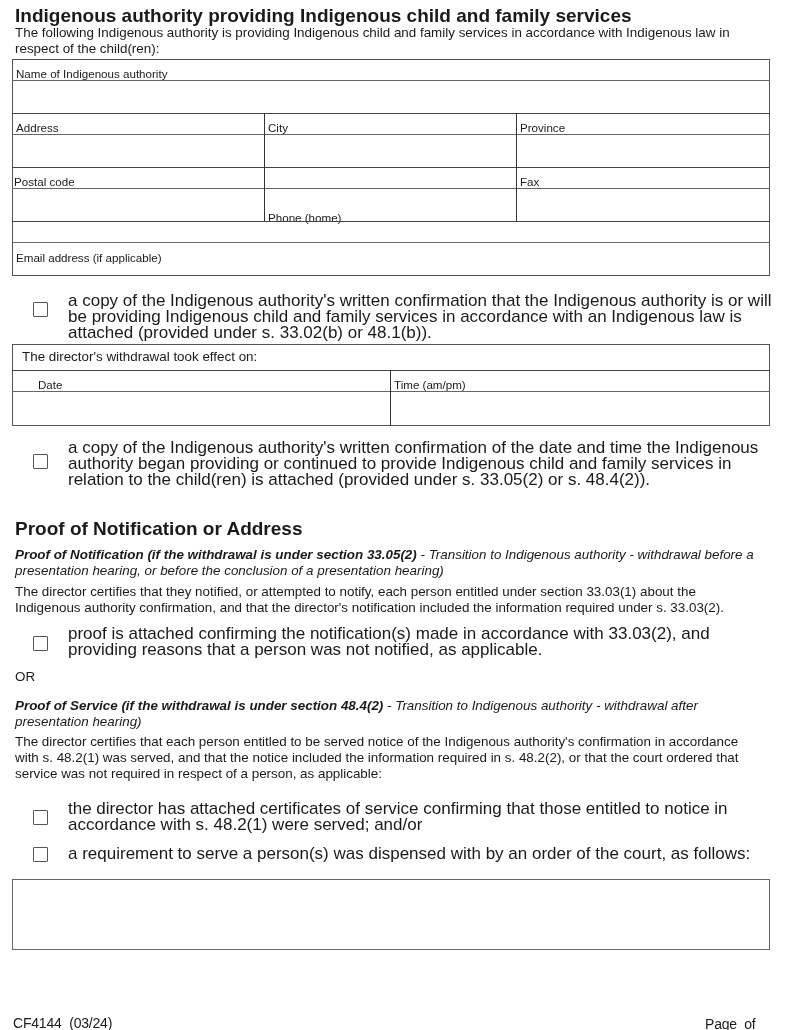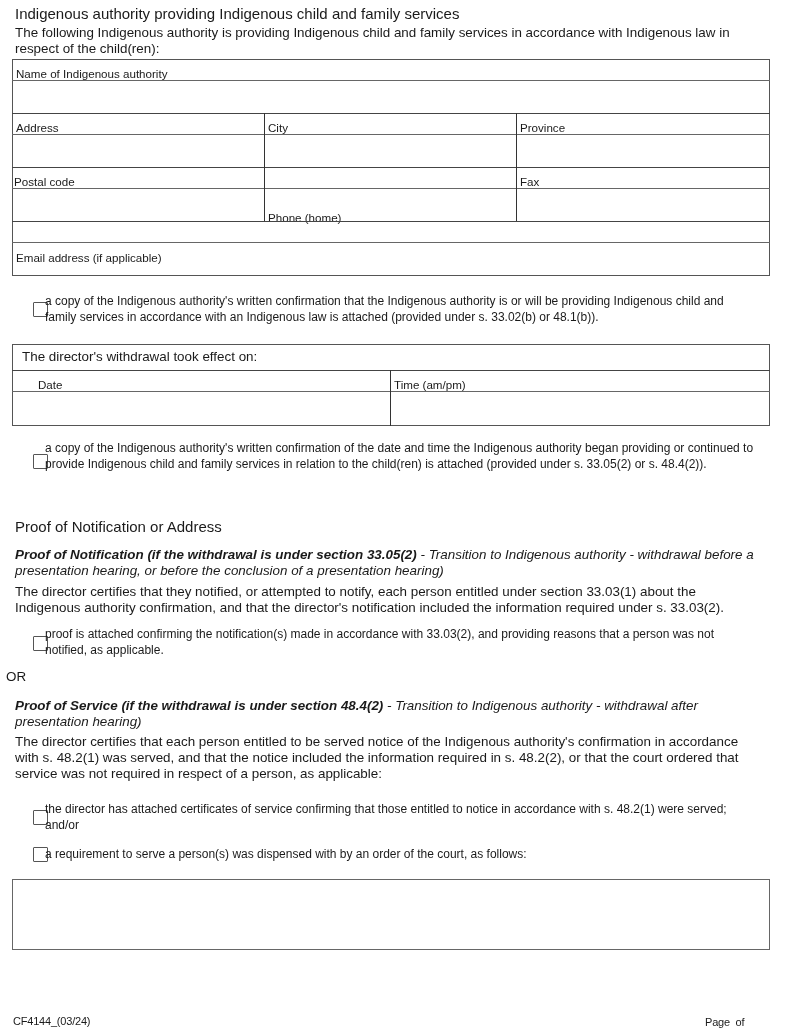--- a/index.html
+++ b/index.html
@@ -1,37 +1,37 @@
 <!DOCTYPE html>
 <html><head>
   <meta charset="utf-8">
   <style>
     * { box-sizing: border-box; margin: 0; padding: 0; }
     html, body { width: 800px; height: 1030px; background: #ffffff; overflow: hidden; }
     body { position: relative; font-family: "Liberation Sans", sans-serif; color: #1a1a1a; font-size: 13.4px; }
 
     .abs { position: absolute; }
-    .h-bold { font-weight: normal; font-size: 15px; }
+    .h-bold { font-weight: bold; font-size: 19px; }
     .p { font-size: 13.4px; line-height: 16px; }
 
     
     .box { position: absolute; border: 1px solid #555; background: #fff; }
     .hline { position: absolute; height: 1px; background: #666; }
     .hline-dark { position: absolute; height: 1px; background: #444; }
     .vline { position: absolute; width: 1px; background: #333; }
     .label { position: absolute; font-size: 11.6px; line-height: 13px; color: #1a1a1a; white-space: nowrap; }
     .field { position: absolute; background: transparent; border: none; outline: none; font-family: "Liberation Sans", sans-serif; font-size: 12px; }
 
     .cb { position: absolute; width: 15px; height: 15px; border: 1px solid #555; background: #fff; border-radius: 1px; }
-    .cb-text { position: absolute; left: 45px; width: 712px; font-size: 12px; line-height: 16px; }
+    .cb-text { position: absolute; left: 68px; width: 712px; font-size: 17px; line-height: 16px; }
 
     .italic { font-style: italic; }
     .bi { font-style: italic; font-weight: bold; }
 
-    .footer { position: absolute; font-size: 11px; color: #1a1a1a; letter-spacing: -0.2px; }
+    .footer { position: absolute; font-size: 14px; color: #1a1a1a; letter-spacing: -0.2px; }
   </style>
 </head>
 <body>
 
 <div class="abs h-bold" style="left:15px; top:5px;">Indigenous authority providing Indigenous child and family services</div>
 <div class="abs p" style="left:15px; top:25px; width:740px;">The following Indigenous authority is providing Indigenous child and family services in accordance with Indigenous law in respect of the child(ren):</div>
 
 <div class="box" style="left:12px; top:59px; width:758px; height:217px;"></div>
 
 <div class="label" style="left:16px; top:67px;">Name of Indigenous authority</div>
@@ -83,21 +83,21 @@
 
 <div class="abs h-bold" style="left:15px; top:518px;">Proof of Notification or Address</div>
 
 <div class="abs p italic" style="left:15px; top:547px; width:755px;"><span class="bi">Proof of Notification (if the withdrawal is under section 33.05(2)</span><span> - Transition to Indigenous authority - withdrawal before a presentation hearing, or before the conclusion of a presentation hearing)</span></div>
 
 <div class="abs p" style="left:15px; top:584px; width:745px;">The director certifies that they notified, or attempted to notify,  each person entitled under section 33.03(1) about the Indigenous authority confirmation, and that the director's notification included the information required under s. 33.03(2).</div>
 
 <div class="cb" style="left:33px; top:636px;"></div>
 <div class="cb-text" style="top:626px;">proof is attached confirming the notification(s) made in accordance with 33.03(2), and providing reasons that a person was not notified, as applicable.</div>
 
-<div class="abs p" style="left:6px; top:669px;">OR</div>
+<div class="abs p" style="left:15px; top:669px;">OR</div>
 
 <div class="abs p italic" style="left:15px; top:698px; width:755px;"><span class="bi">Proof of Service (if the withdrawal is under section 48.4(2)</span><span> - Transition to Indigenous authority - withdrawal after presentation hearing)</span></div>
 
 <div class="abs p" style="left:15px; top:734px; width:745px;">The director certifies that each person entitled to be served notice of the Indigenous authority's confirmation in accordance with s. 48.2(1) was served, and that the notice included the information required in s. 48.2(2), or that the court ordered that service was not required in respect of a person, as applicable:</div>
 
 <div class="cb" style="left:33px; top:810px;"></div>
 <div class="cb-text" style="top:801px;">the director has attached certificates of service confirming that those entitled to notice in accordance with s. 48.2(1) were served; and/or</div>
 
 <div class="cb" style="left:33px; top:847px;"></div>
 <div class="cb-text" style="top:846px;">a requirement to serve a person(s) was dispensed with by an order of the court, as follows:</div>

